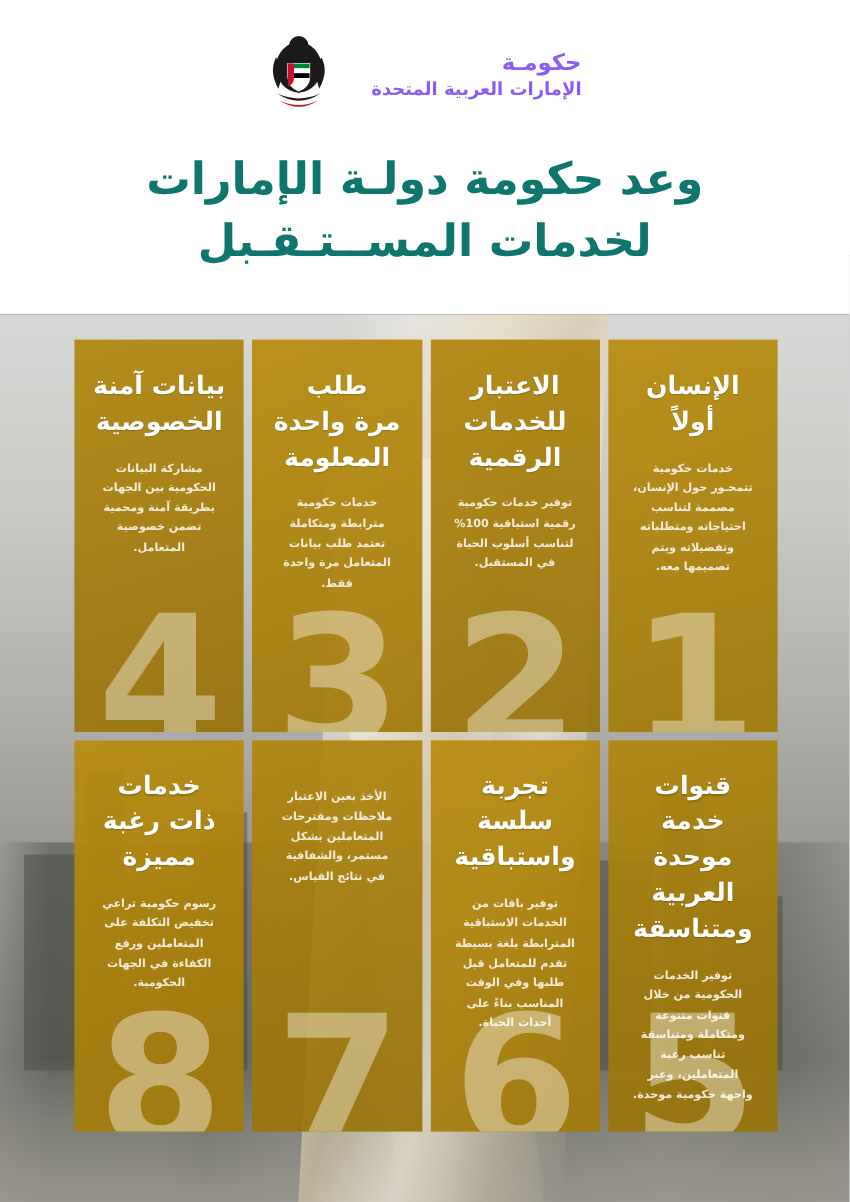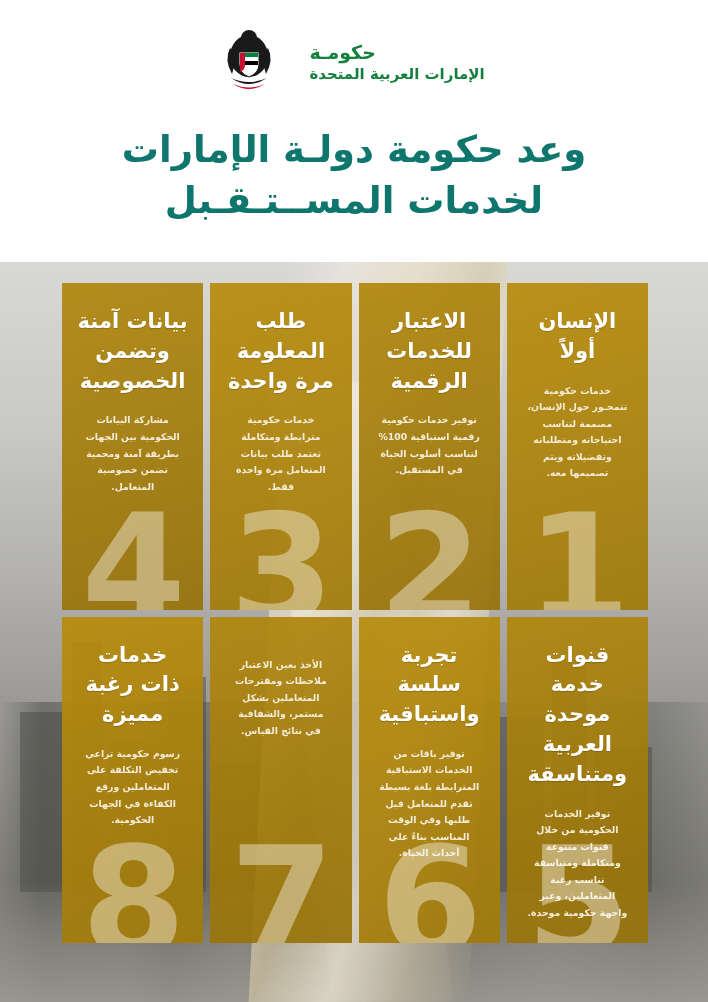--- a/index.html
+++ b/index.html
@@ -38,23 +38,23 @@
 
   .emblem {
     width: 52px;
     height: 72px;
     position: relative;
   }
 
   .emblem svg { display: block; }
 
   .emblem-text {
-    text-align: left;
+    text-align: right;
     line-height: 1.25;
-    color: #15803d;
+    color: #8b5cf6;
     margin-left: 24px;
   }
   .emblem-text .line1 {
     font-size: 19px;
     font-weight: bold;
     letter-spacing: 1px;
   }
   .emblem-text .line2 {
     font-size: 15px;
     font-weight: bold;
@@ -290,31 +290,30 @@
         <div>للخدمات</div>
         <div>الرقمية</div>
       </div>
       <div class="card-desc">توفير خدمات حكومية رقمية استباقية 100% لتناسب أسلوب الحياة في المستقبل.</div>
       <div class="card-num">2</div>
     </div>
 
     <div class="card">
       <div class="card-title">
         <div>طلب</div>
+        <div>مرة واحدة</div>
         <div>المعلومة</div>
-        <div>مرة واحدة</div>
       </div>
       <div class="card-desc">خدمات حكومية مترابطة ومتكاملة تعتمد طلب بيانات المتعامل مرة واحدة فقط.</div>
       <div class="card-num">3</div>
     </div>
 
     <div class="card alt">
       <div class="card-title">
         <div>بيانات آمنة</div>
-        <div>وتضمن</div>
         <div>الخصوصية</div>
       </div>
       <div class="card-desc">مشاركة البيانات الحكومية بين الجهات بطريقة آمنة ومحمية تضمن خصوصية المتعامل.</div>
       <div class="card-num">4</div>
     </div>
 
     <div class="card alt">
       <div class="card-title">
         <div>قنوات خدمة</div>
         <div>موحدة</div>

